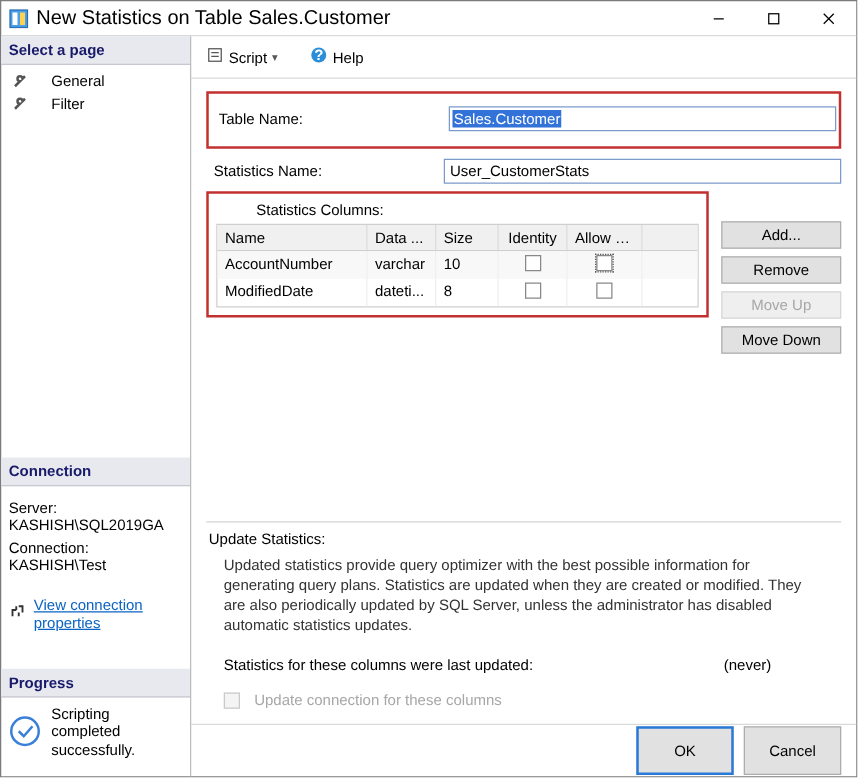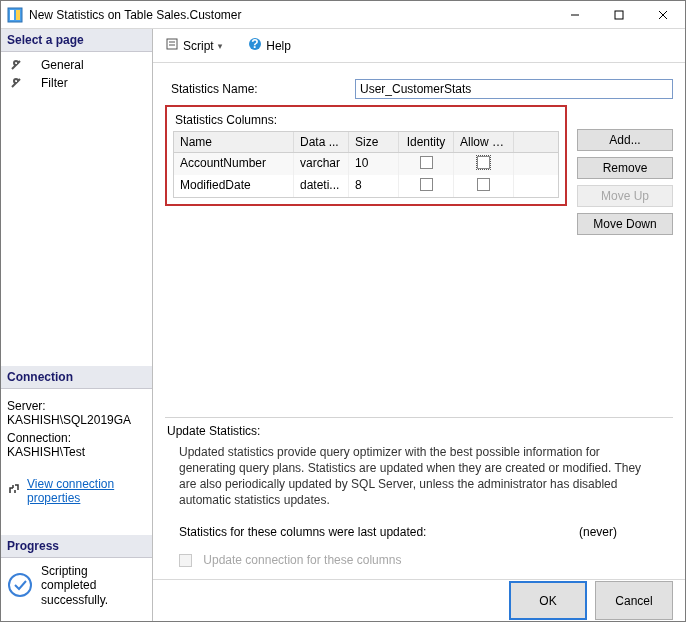--- a/index.html
+++ b/index.html
@@ -1,20 +1,20 @@
 <!DOCTYPE html>
 <html><head>
 <meta charset="utf-8">
 <style>
   * { box-sizing: border-box; font-family: "Segoe UI", Tahoma, sans-serif; font-size: 12px; }
   body { margin: 0; background: #fff; color: #000; }
   .window { width: 686px; height: 622px; border: 1px solid #7a7a7a; background: #fff; display: flex; flex-direction: column; }
   .titlebar { height: 28px; display: flex; align-items: center; padding: 0 0 0 6px; border-bottom: 1px solid #d9d9d9; }
   .titlebar .app-icon { width: 16px; height: 16px; margin-right: 6px; display:flex; align-items:center; justify-content:center; }
-  .titlebar .title { flex: 1; font-size: 12px; }
+  .titlebar .title { flex: 1; font-size: 16px; }
   .win-btns { display: flex; height:100%; }
   .win-btn { width: 44px; display:flex; align-items:center; justify-content:center; }
   .body { flex: 1; display: flex; min-height:0; }
   .leftpane { width: 152px; border-right: 1px solid #bdbdbd; display:flex; flex-direction:column; }
   .sect-head { background:#e7e9ef; padding:4px 6px; font-weight:bold; color:#1a1a6a; border-bottom:1px solid #c8c8d0; }
   .page-list { padding:4px 2px; flex:0 0 auto; }
   .page-item { display:flex; align-items:center; gap:18px; padding:2px 6px; }
   .wrench { width:14px; height:14px; display:inline-flex; align-items:center; justify-content:center; }
   .flexspace { flex:1; }
   .conn-body { padding:6px 6px 10px; }
@@ -30,21 +30,21 @@
   .tool-sep-arrow { font-size:9px; color:#555; }
   .main-area { flex:1; padding:10px 12px 6px 12px; overflow:hidden; display:flex; flex-direction:column; min-height:0;}
   .redbox-top { border:2px solid #c23030; padding:4px 2px 6px 2px; margin-bottom:2px; }
   .formrow { display:flex; align-items:center; margin:6px 0; }
   .formrow .lbl { width:190px; padding-left:6px; }
   .formrow input { flex:1; height:20px; border:1px solid #7a9ac9; padding:0 4px; background:#fff; }
   .selected-text { background:#3373d9; color:#fff; padding:0 1px; display:inline-block; }
   .input-sel { flex:1; height:20px; border:1px solid #7a9ac9; padding:0 2px; background:#fff; display:flex; align-items:center; }
   .midrow { display:flex; gap:10px; align-items:flex-start; }
   .redbox-cols { border:2px solid #c23030; padding:4px 6px 6px 6px; flex:1; }
-  .cols-label { padding:2px 2px 4px; }
+  .cols-label { padding:2px 2px 4px;margin-left:30px; }
   .grid { border:1px solid #cfcfcf; }
   .grid-head { display:flex; background:#f0f0f0; border-bottom:1px solid #cfcfcf; }
   .grid-head div { padding:3px 6px; border-right:1px solid #dcdcdc; }
   .grid-body .grow { display:flex; }
   .grid-body .grow div { padding:3px 6px; border-right:1px solid #efefef; }
   .col-name { width:120px; }
   .col-dt { width:55px; overflow:hidden; white-space:nowrap; text-overflow:ellipsis;}
   .col-sz { width:50px; }
   .col-id { width:55px; text-align:center; }
   .col-an { width:60px; text-align:center; overflow:hidden; white-space:nowrap; text-overflow:ellipsis;}
@@ -164,20 +164,28 @@
         <div class="tool-item">
           <span><svg width="14" height="14">
                 <circle cx="7" cy="7" r="6" fill="#2a8fd8"></circle>
                 <text x="7" y="11" text-anchor="middle" fill="#fff" font-size="10" font-weight="bold">?</text>
               </svg></span>
           <span>Help</span>
         </div>
       </div>
 
       <div class="main-area">
+        <div class="redbox-top">
+          <div class="formrow">
+            <div class="lbl">Table Name:</div>
+            <div class="input-sel">
+              <span class="selected-text">Sales.Customer</span>
+            </div>
+          </div>
+        </div>
         <div class="formrow">
           <div class="lbl">Statistics Name:</div>
           <input value="User_CustomerStats" style="">
         </div>
 
         <div class="midrow">
           <div class="redbox-cols">
             <div class="cols-label">Statistics Columns:</div>
             <div class="grid">
               <div class="grid-head">

